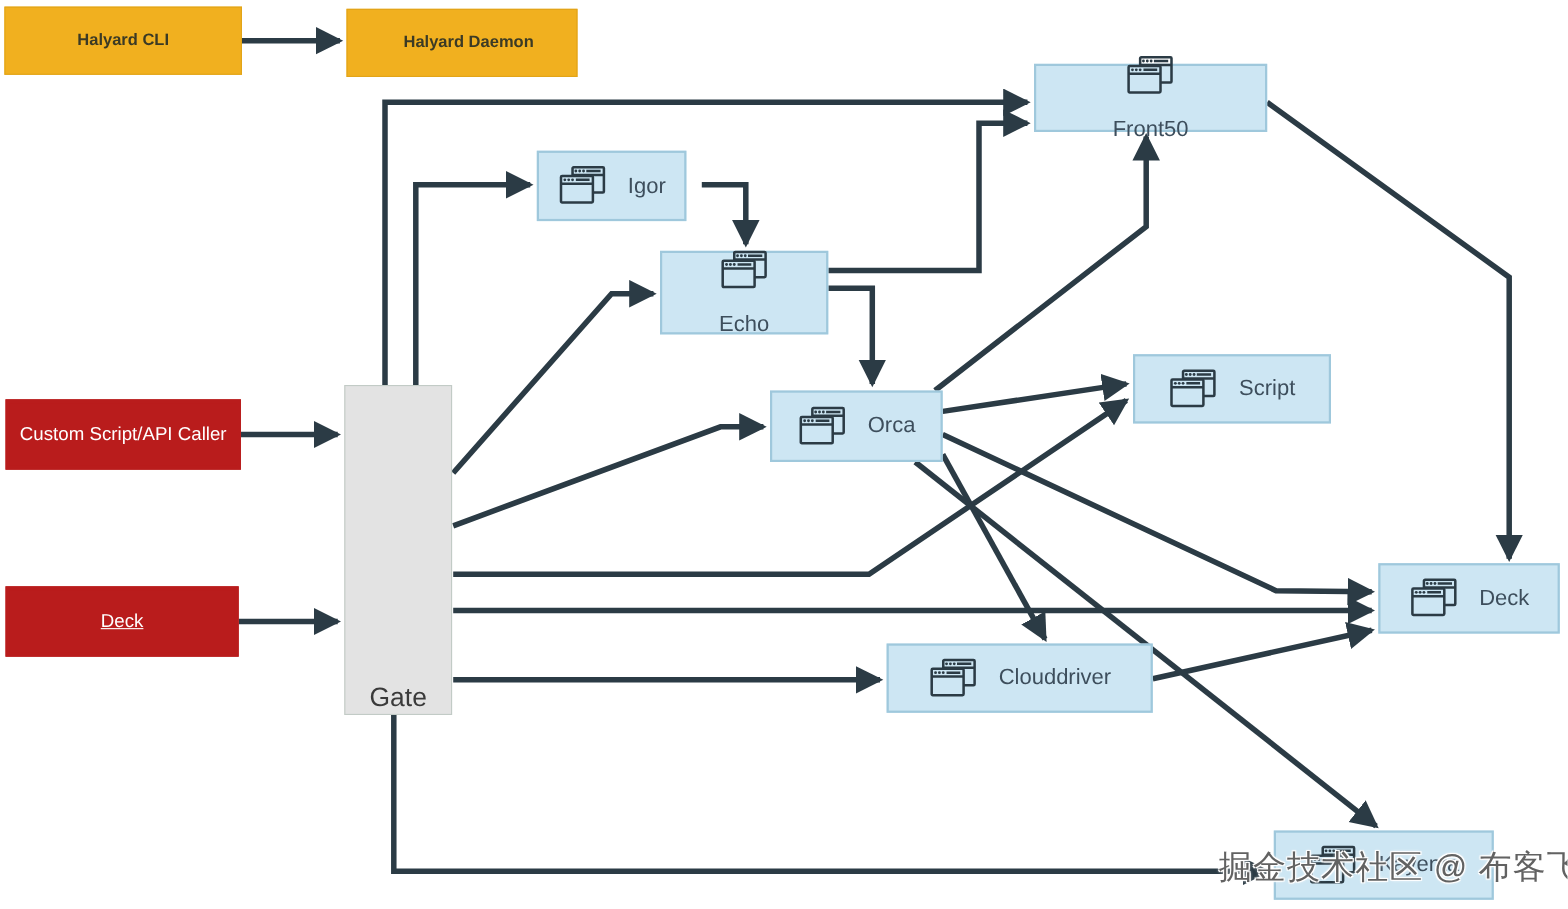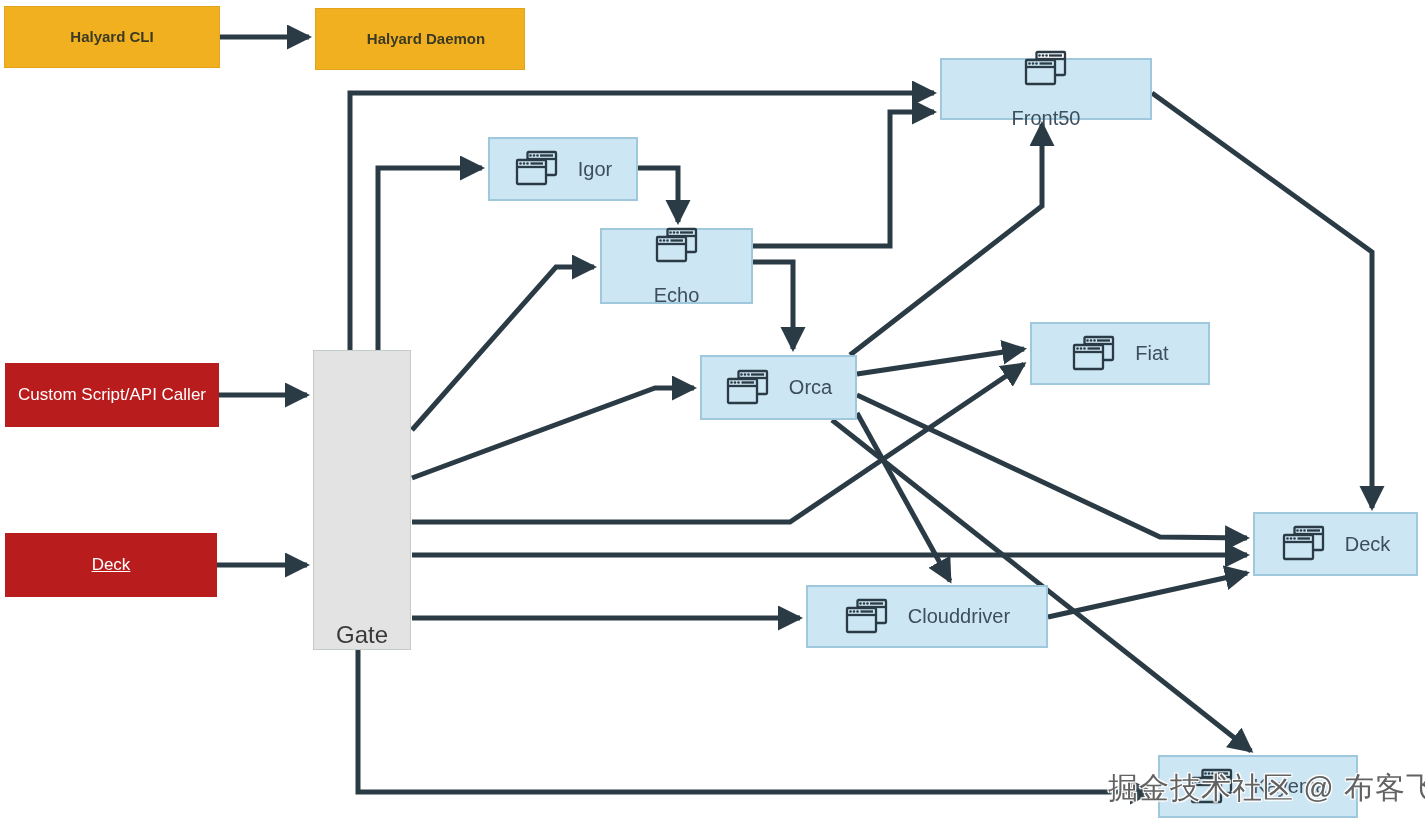--- a/index.html
+++ b/index.html
@@ -94,21 +94,21 @@
             <circle cx="20" cy="6.5" r="1.3"></circle>
             <circle cx="23.5" cy="6.5" r="1.3"></circle>
             <circle cx="6.5" cy="14.5" r="1.3"></circle>
             <circle cx="10" cy="14.5" r="1.3"></circle>
             <circle cx="13.5" cy="14.5" r="1.3"></circle>
           </g>
         </svg>
       </span>
       <span class="node-label" data-name="node-label-front50">Front50</span>
     </div>
-    <div class="node service" data-name="node-igor" style="left: 488px; top: 137px; width: 150px; height: 64px;">
+    <div class="node service" data-name="node-igor" style="left: 488px; top: 137px; width: 136px; height: 64px;">
       <span class="win-icon" data-name="window-icon">
         <svg width="46" height="40" viewBox="0 0 46 40" data-name="window-icon">
           <g stroke="#2B3B45" stroke-width="2.3" fill="none">
             <rect x="13.5" y="3" width="28.5" height="23" rx="1"></rect>
             <line x1="13.5" y1="10" x2="42" y2="10"></line>
             <line x1="26" y1="6.5" x2="39" y2="6.5"></line>
             <rect x="3" y="11" width="29" height="24" rx="1" fill="#CDE6F3"></rect>
             <line x1="3" y1="18" x2="32" y2="18"></line>
             <line x1="16.5" y1="14.5" x2="29" y2="14.5"></line>
           </g>
@@ -184,21 +184,21 @@
           <g fill="#2B3B45">
             <circle cx="16.5" cy="6.5" r="1.3"></circle>
             <circle cx="20" cy="6.5" r="1.3"></circle>
             <circle cx="23.5" cy="6.5" r="1.3"></circle>
             <circle cx="6.5" cy="14.5" r="1.3"></circle>
             <circle cx="10" cy="14.5" r="1.3"></circle>
             <circle cx="13.5" cy="14.5" r="1.3"></circle>
           </g>
         </svg>
       </span>
-      <span class="node-label" data-name="node-label-rosco">Fiat</span>
+      <span class="node-label" data-name="node-label-rosco">Script</span>
     </div>
     <div class="node service" data-name="node-fiat" style="left: 1253px; top: 512px; width: 165px; height: 64px;">
       <span class="win-icon" data-name="window-icon">
         <svg width="46" height="40" viewBox="0 0 46 40" data-name="window-icon">
           <g stroke="#2B3B45" stroke-width="2.3" fill="none">
             <rect x="13.5" y="3" width="28.5" height="23" rx="1"></rect>
             <line x1="13.5" y1="10" x2="42" y2="10"></line>
             <line x1="26" y1="6.5" x2="39" y2="6.5"></line>
             <rect x="3" y="11" width="29" height="24" rx="1" fill="#CDE6F3"></rect>
             <line x1="3" y1="18" x2="32" y2="18"></line>

